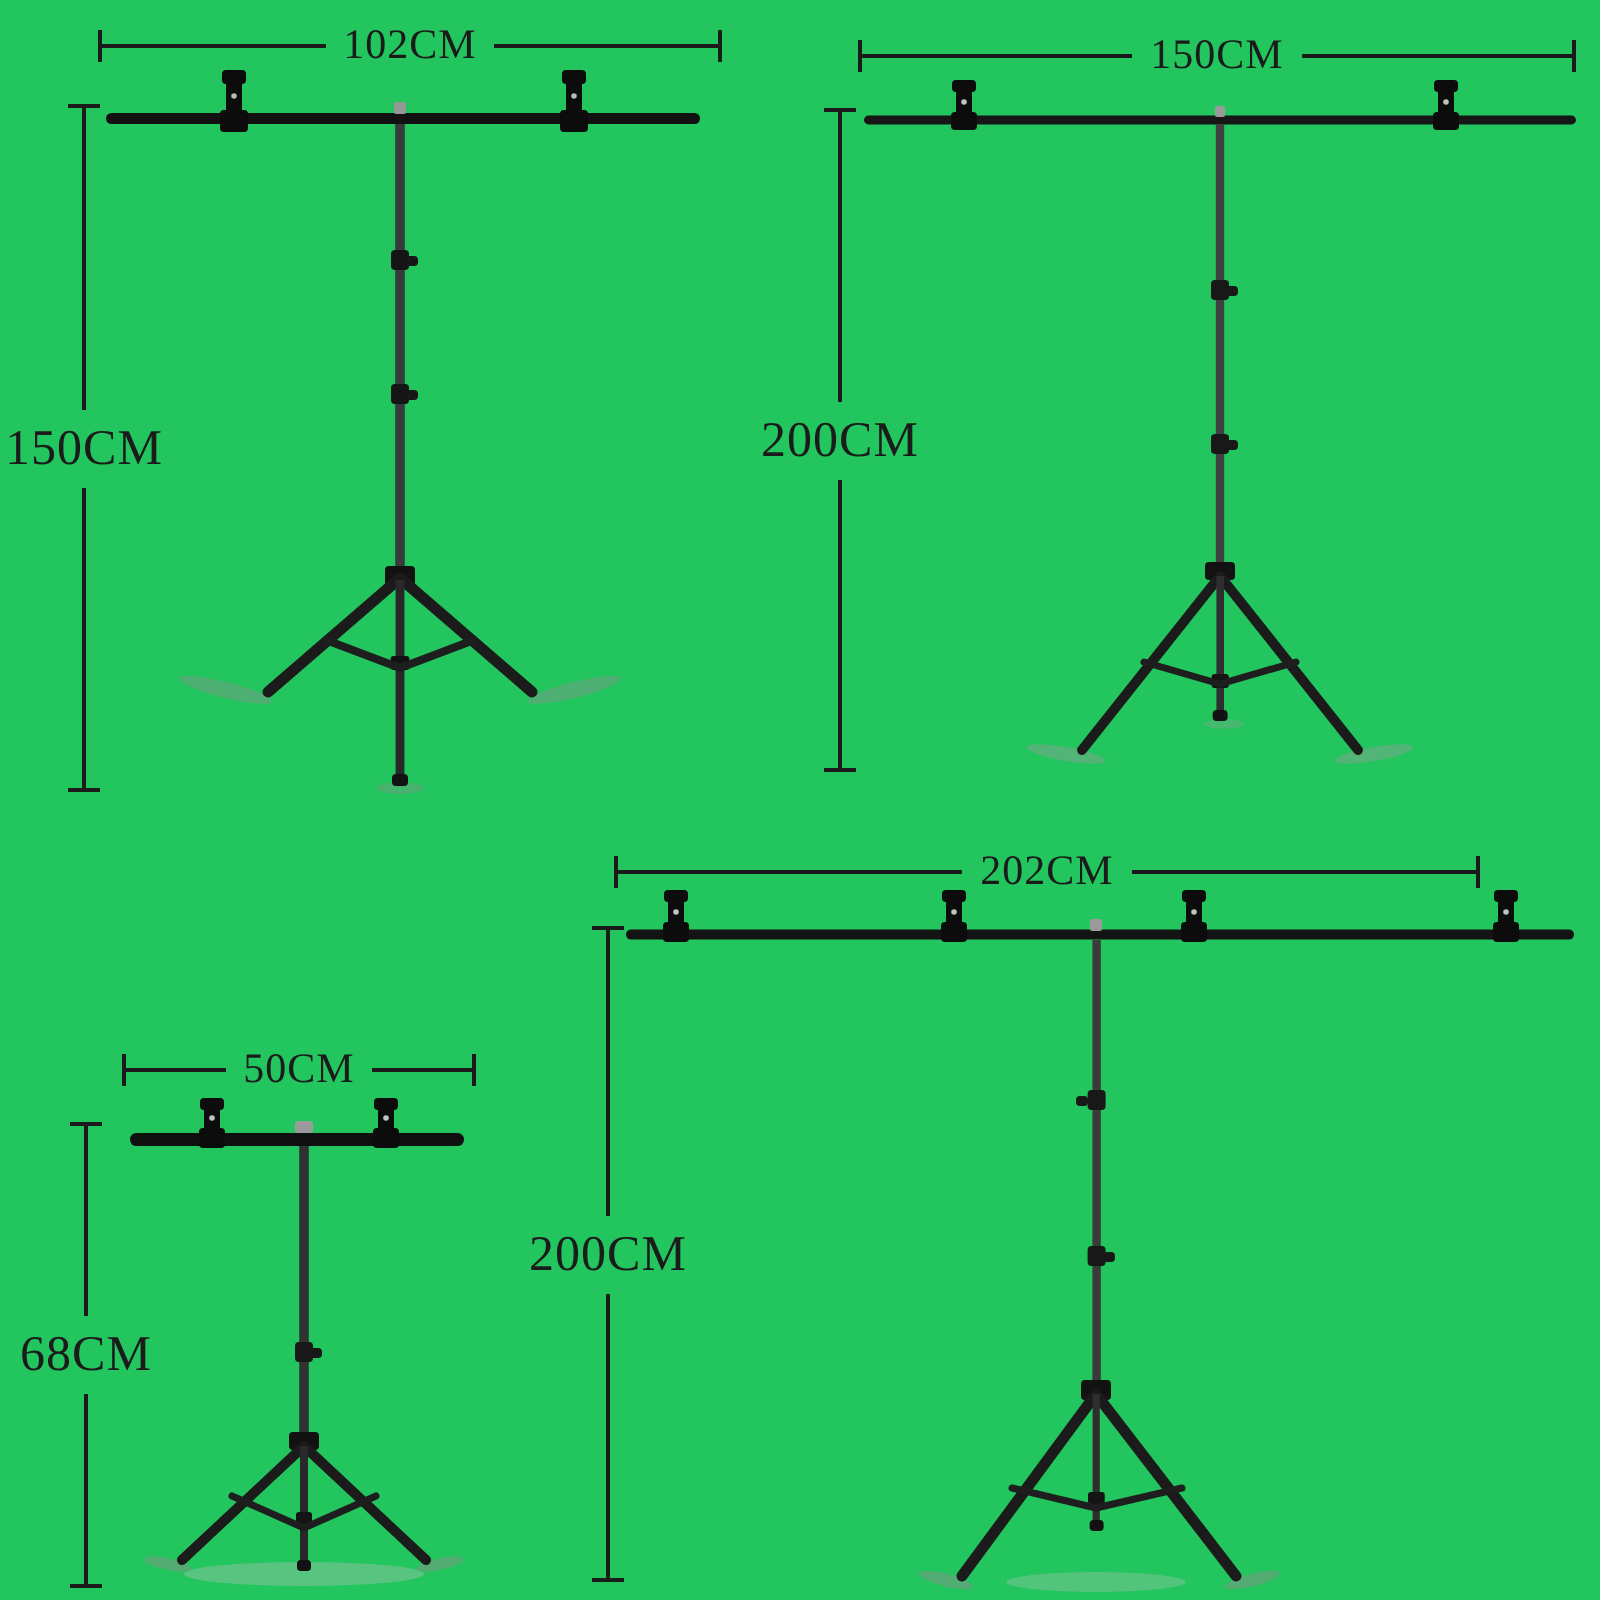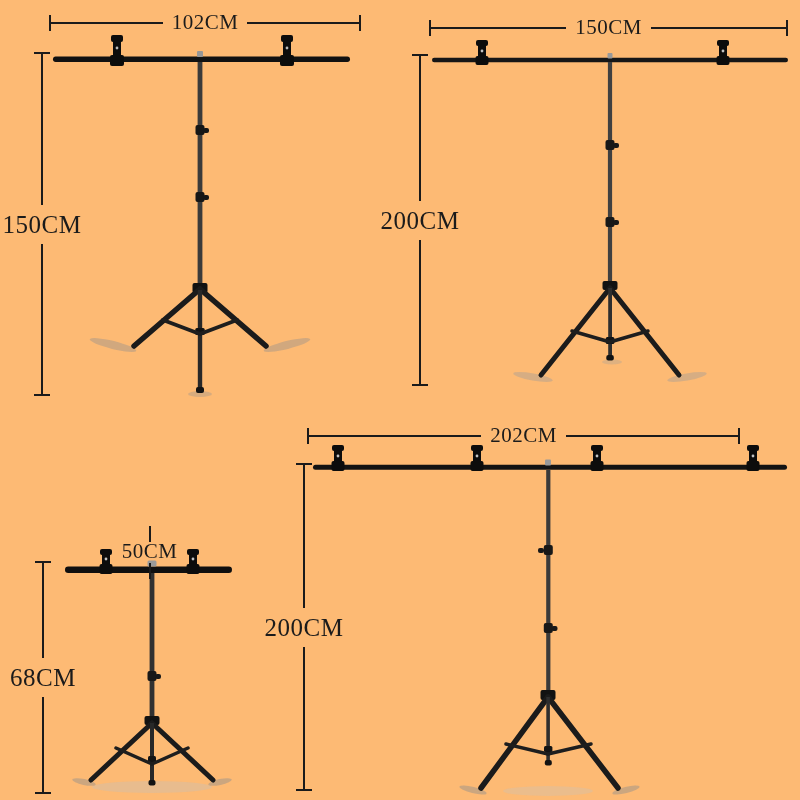--- a/index.html
+++ b/index.html
@@ -1,17 +1,17 @@
 <!DOCTYPE html>
 <html><head>
 <meta charset="utf-8">
 <style>
   html,body{margin:0;padding:0;background:#ffffff;}
   .canvas{
-    position:relative;width:800px;height:800px;background:#fdba74;overflow:hidden;
+    position:relative;width:800px;height:800px;background:#22c55e;overflow:hidden;
     font-family:"Liberation Serif","DejaVu Serif",serif;color:#1b1b1b;
   }
   .stage-svg{position:absolute;left:0;top:0;}
   
   .hdim{position:absolute;display:flex;align-items:center;height:18px;}
   .hdim .tick{width:2px;height:16px;background:#1b1b1b;flex:0 0 auto;}
   .hdim .line{flex:1 1 auto;height:2px;background:#1b1b1b;}
   .hdim .label{flex:0 0 auto;margin:0 9px;font-size:21px;line-height:1;letter-spacing:.5px;white-space:nowrap;transform:translateY(-1px);}
   
   .vdim{position:absolute;display:flex;flex-direction:column;align-items:center;width:90px;}
@@ -226,21 +226,21 @@
   </div>
 
   <div class="vdim" style="left:375px;top:54px;height:332px;">
     <span class="tick"></span>
     <span class="line"></span>
     <span class="label">200CM</span>
     <span class="line"></span>
     <span class="tick"></span>
   </div>
 
-  <div class="hdim" style="left:61px;top:526px;width:177px;flex-direction:column;">
+  <div class="hdim" style="left:61px;top:526px;width:177px;">
     <span class="tick"></span>
     <span class="line"></span>
     <span class="label">50CM</span>
     <span class="line"></span>
     <span class="tick"></span>
   </div>
 
   <div class="vdim" style="left:-2px;top:561px;height:233px;">
     <span class="tick"></span>
     <span class="line"></span>

